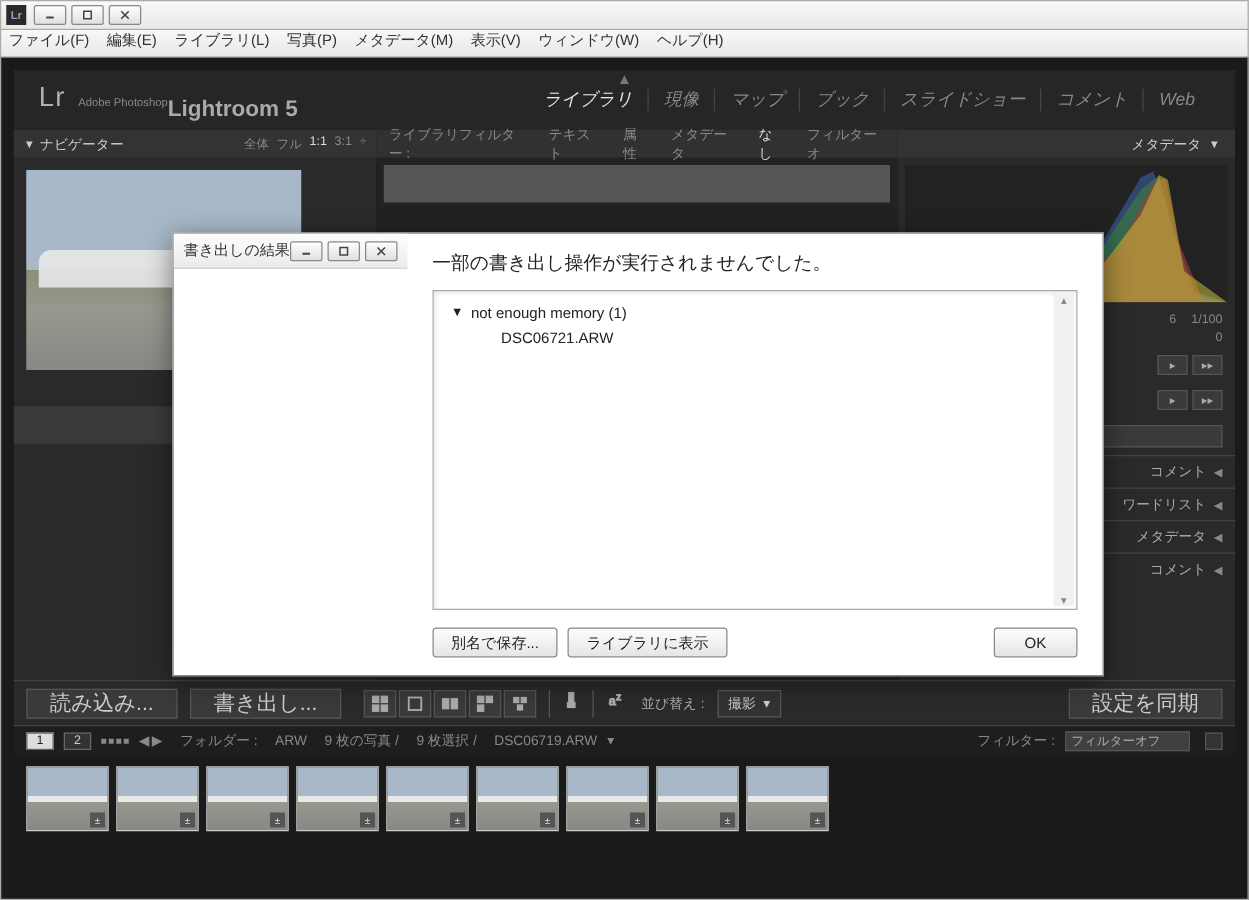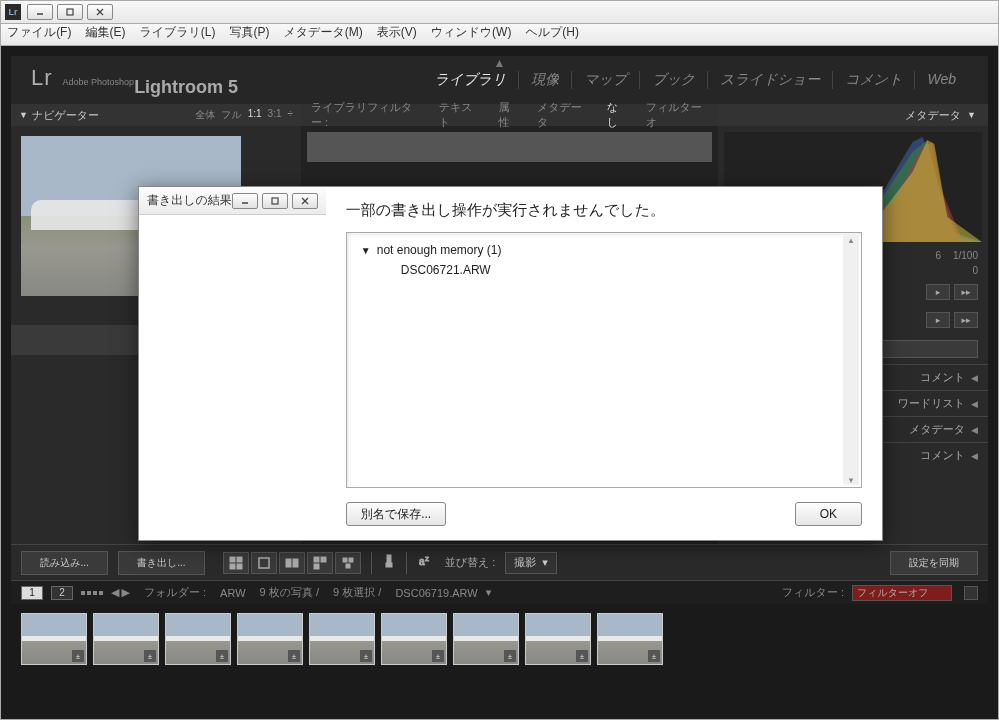--- a/index.html
+++ b/index.html
@@ -63,39 +63,39 @@
 
 .quick-row { display:flex; gap:4px; padding:6px 10px; justify-content:flex-end; }
 .quick-btn { width:24px; height:16px; background:#3a3a3a; border:1px solid #555; cursor:pointer; display:flex; align-items:center; justify-content:center; color:#aaa; font-size:9px;}
 .quick-reset { margin-left:auto; height:18px; padding:0 10px; display:flex; align-items:center; justify-content:center; background:#3a3a3a; border:1px solid #555; color:#aaa; font-size:11px; cursor:pointer;}
 
 .side-accordion { border-top:1px solid #444; height:26px; display:flex; align-items:center; justify-content:flex-end; padding:0 10px; color:#aaa; font-size:11px; gap:6px; cursor:pointer;}
 .side-accordion::after { content:"◀"; font-size:9px; color:#888;}
 
 
 .toolbar { height: 36px; background: #2a2a2a; display: flex; align-items: center; padding: 0 10px; gap: 10px; border-top:1px solid #444;}
-.tb-btn { height: 24px; padding: 0 18px; background: #3a3a3a; border: 1px solid #555; color: #ccc; font-size: 10px; display:flex; align-items:center; cursor:pointer;}
+.tb-btn { height: 24px; padding: 0 18px; background: #3a3a3a; border: 1px solid #555; color: #ccc; font-size: 17px; display:flex; align-items:center; cursor:pointer;}
 .view-switch { display:flex; gap:2px; margin-left:8px;}
 .view-switch .vs { width:26px; height:22px; background:#3a3a3a; border:1px solid #555; cursor:pointer; display:flex;align-items:center;justify-content:center;}
 .vs svg{width:14px;height:14px;fill:#aaa;stroke:#aaa;}
 .div { width:1px; height:22px; background:#555; }
 .sort-label { color:#aaa; font-size:11px; margin-left:4px;}
 .sort-sel { height:22px; padding:0 8px; background:#333; border:1px solid #555; color:#ccc; font-size:11px; display:flex; align-items:center; gap:6px; cursor:pointer;}
 
 
 .film-header { height:24px; background:#1e1e1e; border-top:1px solid #444; display:flex; align-items:center; padding:0 10px; color:#888; font-size:11px; gap:8px;}
 .film-header .pg { width:22px; height:14px; background:#333; border:1px solid #666; display:flex;align-items:center;justify-content:center; color:#ccc; font-size:10px; cursor:pointer;}
 .film-header .pg.active{background:#ddd;color:#222;}
 .film-header .grid-ic { display:flex; gap:2px; cursor:pointer;}
 .film-header .grid-ic div{width:4px;height:4px;background:#888;}
 .film-header .arrows{display:flex;gap:2px;}
 .film-header .arrows span{cursor:pointer;}
 .film-header .crumb{margin-left:6px;}
 .film-header .flt{margin-left:auto;}
-.film-header .flt-sel{width:100px;height:16px;background:#7f1d1d;border:1px solid #555;color:#aaa;font-size:10px;display:flex;align-items:center;padding:0 4px;cursor:pointer;}
+.film-header .flt-sel{width:100px;height:16px;background:#404040;border:1px solid #555;color:#aaa;font-size:10px;display:flex;align-items:center;padding:0 4px;cursor:pointer;}
 .film-header .lock{width:14px;height:14px;background:#333;border:1px solid #555;margin-left:4px;cursor:pointer;}
 
 
 .filmstrip { height:70px; background:#1a1a1a; display:flex; align-items:center; padding:4px 10px; gap:6px; overflow:hidden;}
 .thumb { width:66px; height:52px; border:1px solid #ccc; position:relative; cursor:pointer; background: linear-gradient(to bottom, #a8b8c8 0%, #a8b8c8 45%, #e8e8e8 45%, #e8e8e8 55%, #989890 55%, #888884 100%);}
 .thumb .badge{position:absolute;bottom:2px;right:2px;width:12px;height:12px;background:#555;display:flex;align-items:center;justify-content:center;color:#ddd;font-size:8px;}
 
 
 .dialog { position:absolute; left:127px; top:130px; width:745px; height:355px; background:#fff; border:1px solid #888; box-shadow:0 4px 20px rgba(0,0,0,0.5); display:flex; flex-direction:row;}
 .dlg-title { height:28px; background:linear-gradient(#fdfdfd,#ebebeb); border-bottom:1px solid #ccc; display:flex; align-items:center; padding:0 8px; font-size:12px; color:#333;}
@@ -394,19 +394,20 @@
       <div class="err-box">
         <div class="err-group">
           <span class="tri">▼</span>
           <span>not enough memory (1)</span>
         </div>
         <div class="err-file">DSC06721.ARW</div>
         <div class="scrollbar"></div>
       </div>
       <div class="dlg-btns">
         <div class="btn">別名で保存...</div>
+        <div class="btn">ライブラリに表示</div>
         <div class="btn primary">OK</div>
       </div>
     </div>
   </div>
 
  </div>
 </div>
 
 </body></html>

